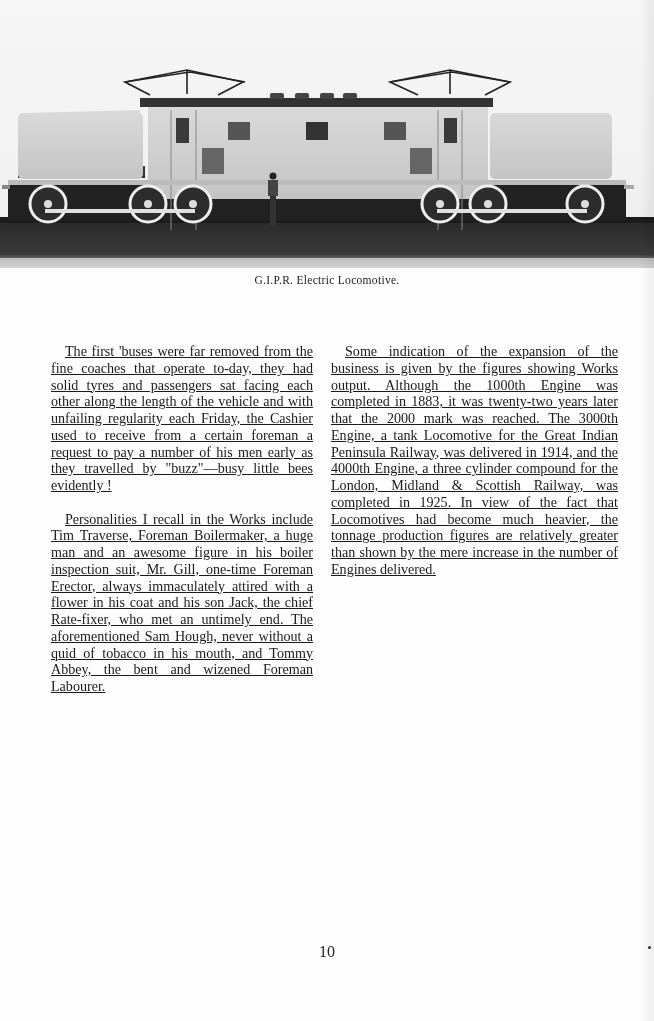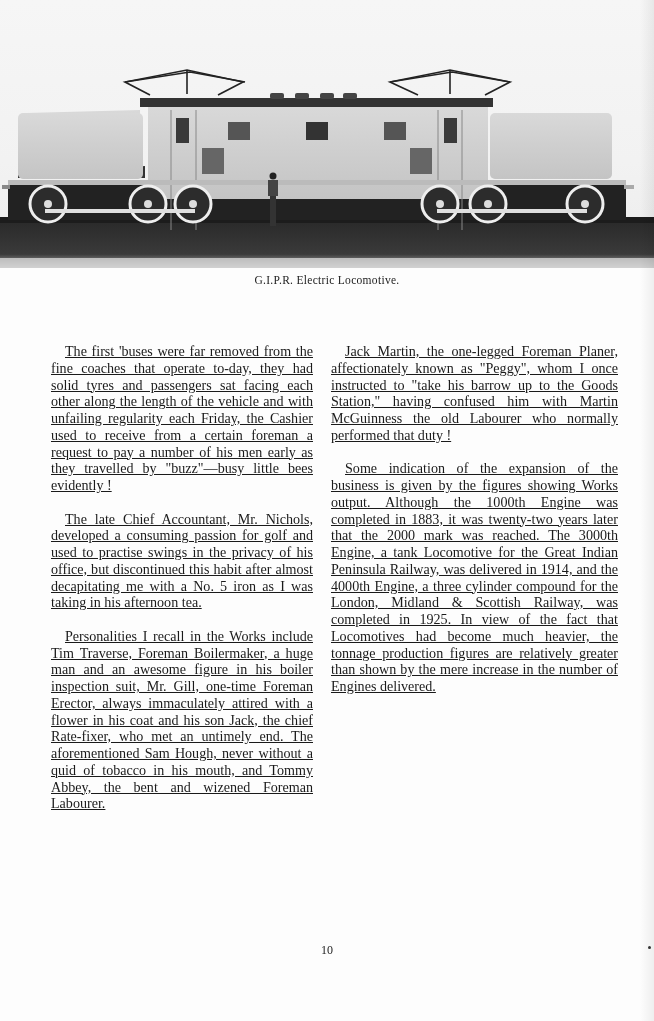--- a/index.html
+++ b/index.html
@@ -29,21 +29,21 @@
     position: absolute; top: 343px;
     font-size: 14.1px; line-height: 16.75px;
     text-align: justify;
   }
   .col.left { left: 51px; width: 262px; }
   .col.right { left: 331px; width: 287px; }
   .col p { margin: 0 0 16.75px 0; text-indent: 14px; text-decoration: underline; }
   .col p.last { margin-bottom: 10px; }
   .page-number {
     position: absolute; top: 943px; left: 0; width: 654px; text-align: center;
-    font-size: 12px; color: #222;
+    font-size: 16px; color: #222;
   }
   .speck { position: absolute; background: #333; border-radius: 50%; }
 </style>
 </head>
 <body>
 
 <div class="photo">
   <svg width="654" height="268" viewBox="0 0 654 268">
     <defs>
       <linearGradient id="ground" x1="0" y1="0" x2="0" y2="1">
@@ -127,25 +127,23 @@
 
     <rect x="2" y="185" width="8" height="4" fill="#888"></rect>
     <rect x="624" y="185" width="10" height="4" fill="#aaa"></rect>
   </svg>
 </div>
 
 <div class="caption">G.I.P.R. Electric Locomotive.</div>
 
 <div class="col left">
   <p>The first 'buses were far removed from the fine coaches that operate to-day, they had solid tyres and passengers sat facing each other along the length of the vehicle and with unfailing regularity each Friday, the Cashier used to receive from a certain foreman a request to pay a number of his men early as they travelled by "buzz"—busy little bees evidently !</p>
-  <p>The late Chief Accountant, Mr. Nichols, developed a consuming passion for golf and used to practise swings in the privacy of his office, but discontinued this habit after almost decapitating me with a No. 5 iron as I was taking in his afternoon tea.</p>
   <p class="last">Personalities I recall in the Works include Tim Traverse, Foreman Boilermaker, a huge man and an awesome figure in his boiler inspection suit, Mr. Gill, one-time Foreman Erector, always immaculately attired with a flower in his coat and his son Jack, the chief Rate-fixer, who met an untimely end. The aforementioned Sam Hough, never without a quid of tobacco in his mouth, and Tommy Abbey, the bent and wizened Foreman Labourer.</p>
 </div>
 
 <div class="col right">
-  <p>Jack Martin, the one-legged Foreman Planer, affectionately known as "Peggy", whom I once instructed to "take his barrow up to the Goods Station," having confused him with Martin McGuinness the old Labourer who normally performed that duty !</p>
   <p>Some indication of the expansion of the business is given by the figures showing Works output. Although the 1000th Engine was completed in 1883, it was twenty-two years later that the 2000 mark was reached. The 3000th Engine, a tank Locomotive for the Great Indian Peninsula Railway, was delivered in 1914, and the 4000th Engine, a three cylinder compound for the London, Midland &amp; Scottish Railway, was completed in 1925. In view of the fact that Locomotives had become much heavier, the tonnage production figures are relatively greater than shown by the mere increase in the number of Engines delivered.</p>
 </div>
 
 <div class="page-number">10</div>
 
 <div class="page-shade"></div>
 <div class="speck" style="left:648px; top:946px; width:3px; height:3px;"></div>
 
 </body></html>

